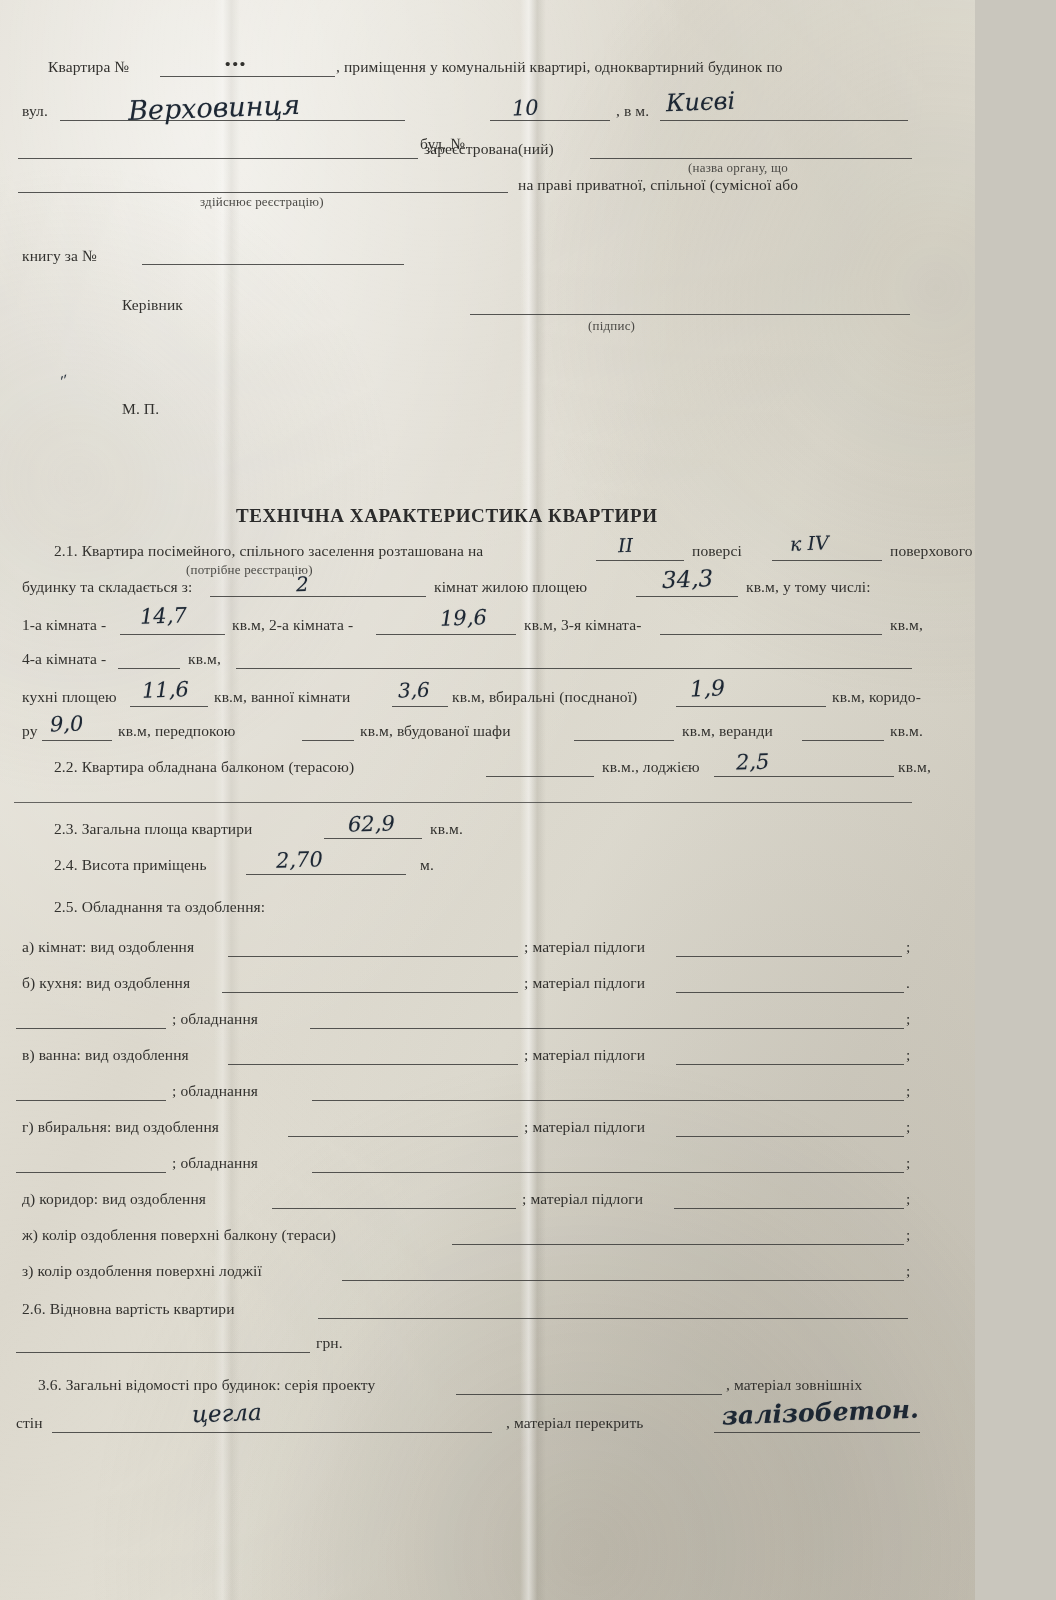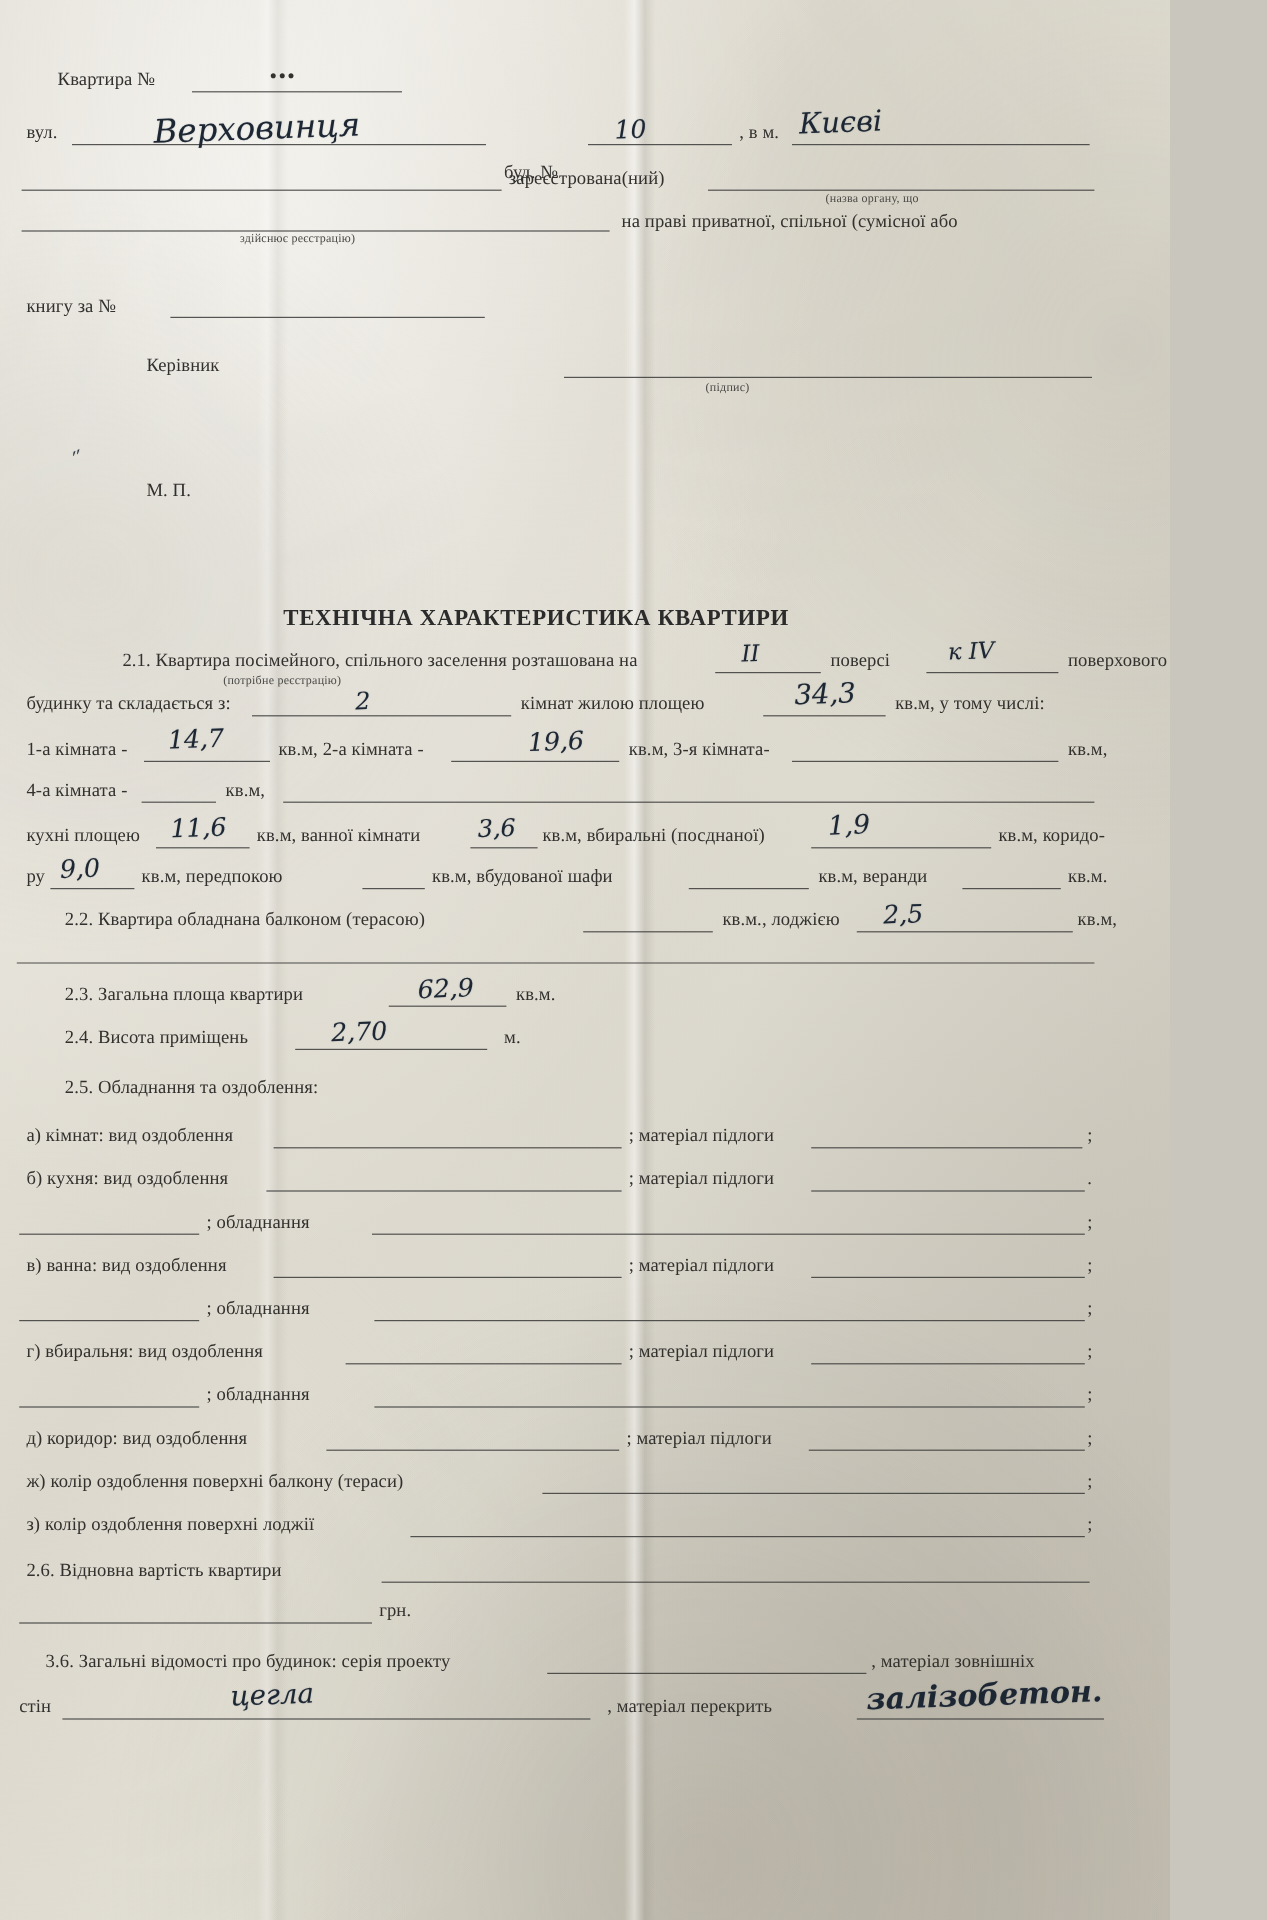--- a/index.html
+++ b/index.html
@@ -52,21 +52,21 @@
   }
 
   
   .t {
     position: absolute;
     font-size: 15.5px;
     letter-spacing: .1px;
     white-space: nowrap;
     color: #32312e;
   }
-  .t.tiny { font-size: 10px; color: #4b4a46; letter-spacing: .2px; }
+  .t.tiny { font-size: 13px; color: #4b4a46; letter-spacing: .2px; }
 
   
   .line {
     position: absolute;
     height: 0;
     border-bottom: 1.3px solid #3a3a38;
     opacity: .85;
   }
   .line.thin { border-bottom-width: 1px; opacity: .75; }
 
@@ -96,20 +96,21 @@
 <div class="page">
   <div class="grain"></div>
   <div class="fold f1"></div>
   <div class="fold f2"></div>
 
   <div class="sheet">
 
     <span class="t" style="left:48px; top:58px;">Квартира №</span>
     <div class="line" style="left:160px; top:76px; width:175px;"></div>
     <span class="t dots" style="left:225px; top:55px;">•••</span>
+    <span class="t" style="left:336px; top:58px;">, приміщення у комунальній квартирі, одноквартирний будинок по</span>
 
     <span class="t" style="left:22px; top:102px;">вул.</span>
     <div class="line" style="left:60px; top:120px; width:345px;"></div>
     <span class="hw" style="left:128px; top:92px; font-size:27px;">Верховинця</span>
 
     <span class="t" style="left:420px; top:102px;margin-top:33px;">буд. №</span>
     <div class="line" style="left:490px; top:120px; width:120px;"></div>
     <span class="hw" style="left:512px; top:96px; font-size:21px;">10</span>
 
     <span class="t" style="left:616px; top:102px;">, в м.</span>
@@ -131,21 +132,21 @@
 
     <span class="t" style="left:122px; top:296px;">Керівник</span>
     <div class="line" style="left:470px; top:314px; width:440px;"></div>
     <span class="t tiny" style="left:588px; top:318px;">(підпис)</span>
 
     <span class="hw" style="left:62px; top:372px; font-size:16px; transform:rotate(-25deg);">′′</span>
     <span class="t" style="left:122px; top:400px;">М. П.</span>
 
     <span class="title" style="left:236px; top:505px;">ТЕХНІЧНА ХАРАКТЕРИСТИКА КВАРТИРИ</span>
 
-    <span class="t" style="left:54px; top:542px;margin-left:48px;"><span>2.1.</span> <span>Квартира посімейного, спільного заселення розташована на</span></span>
+    <span class="t" style="left:54px; top:542px;"><span>2.1.</span> <span>Квартира посімейного, спільного заселення розташована на</span></span>
     <div class="line" style="left:596px; top:560px; width:88px;"></div>
     <span class="hw" style="left:618px; top:534px; font-size:19px;">II</span>
     <span class="t" style="left:692px; top:542px;">поверсі</span>
     <div class="line" style="left:772px; top:560px; width:110px;"></div>
     <span class="hw" style="left:790px; top:532px; font-size:19px;">к IV</span>
     <span class="t" style="left:890px; top:542px;">поверхового</span>
     <span class="t tiny" style="left:186px; top:562px;">(потрібне реєстрацію)</span>
 
     <span class="t" style="left:22px; top:578px;">будинку та складається з:</span>
     <div class="line" style="left:210px; top:596px; width:216px;"></div>

